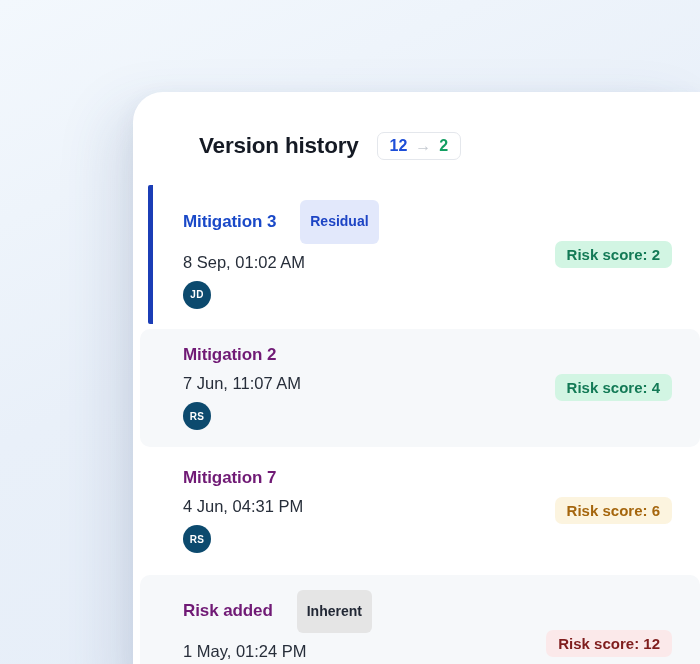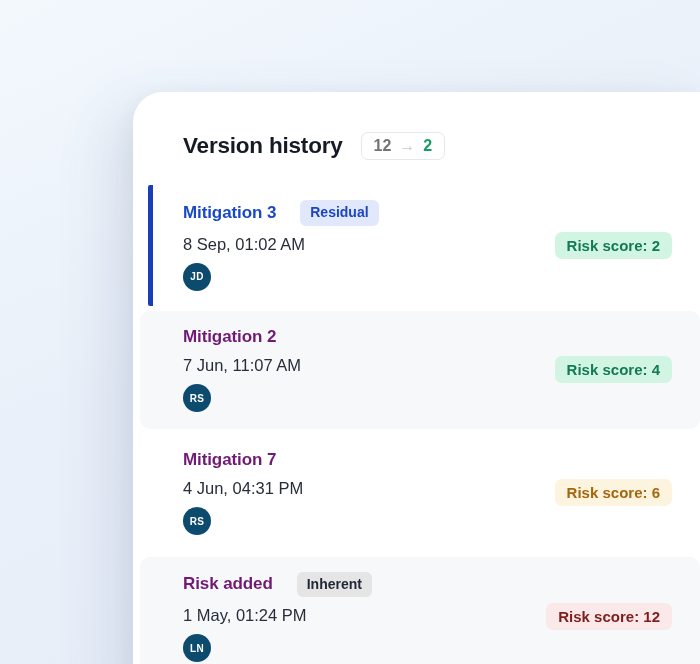--- a/index.html
+++ b/index.html
@@ -13,33 +13,33 @@
   .card{
     position:absolute;
     left:133px;top:92px;
     width:567px;height:600px;
     background:#ffffff;
     border-top-left-radius:30px;
     box-shadow:-22px 18px 55px rgba(52,75,120,0.13),0 6px 22px rgba(52,75,120,0.07);
   }
   .card-header{
     display:flex;align-items:center;gap:18px;
-    padding:40px 24px 25px 50px;
+    padding:40px 24px 25px 66px;
   }
   .page-title{
     font-size:22.5px;font-weight:700;color:#151a24;letter-spacing:-0.2px;
   }
   .change-badge{
     display:inline-flex;align-items:center;gap:8px;
     border:1px solid #e4e7ec;border-radius:7px;
     background:#ffffff;
     padding:4px 12px;
     font-size:16px;font-weight:600;
   }
-  .change-from{color:#737373;}
+  .change-from{color:#1d4ed8;}
   .change-arrow{color:#c4c9d0;font-weight:400;font-size:16px;}
   .change-to{color:#139e62;}
   .version-list{
     padding-left:7px;
   }
   .version-row{
     position:relative;
     display:flex;align-items:center;justify-content:space-between;
     box-sizing:border-box;
     min-height:118px;
@@ -55,21 +55,21 @@
     border-left:5px solid #1b3db6;
     padding-left:30px;
     border-top-left-radius:2px;border-bottom-left-radius:2px;
   }
   .row-main{display:flex;flex-direction:column;}
   .title-line{display:flex;align-items:center;gap:24px;}
   .row-title{font-size:17px;font-weight:700;color:#701a75;letter-spacing:-0.1px;}
   .version-row.selected .row-title{color:#1a49c8;}
   .tag{
     font-size:14px;font-weight:600;
-    padding:3px 10px;border-radius:6px;line-height:1.4;
+    padding:12px 10px;border-radius:6px;line-height:1.4;
   }
   .tag-residual{background:#e2e8fb;color:#1d44c4;}
   .tag-inherent{background:#e5e5e5;color:#222835;}
   .row-date{font-size:16.5px;color:#272e3a;margin-top:9px;}
   .avatar{
     margin-top:9px;
     width:28px;height:28px;border-radius:50%;
     background:#0c4a6e;
     display:flex;align-items:center;justify-content:center;
     font-size:10px;font-weight:700;color:#ffffff;letter-spacing:0.3px;

